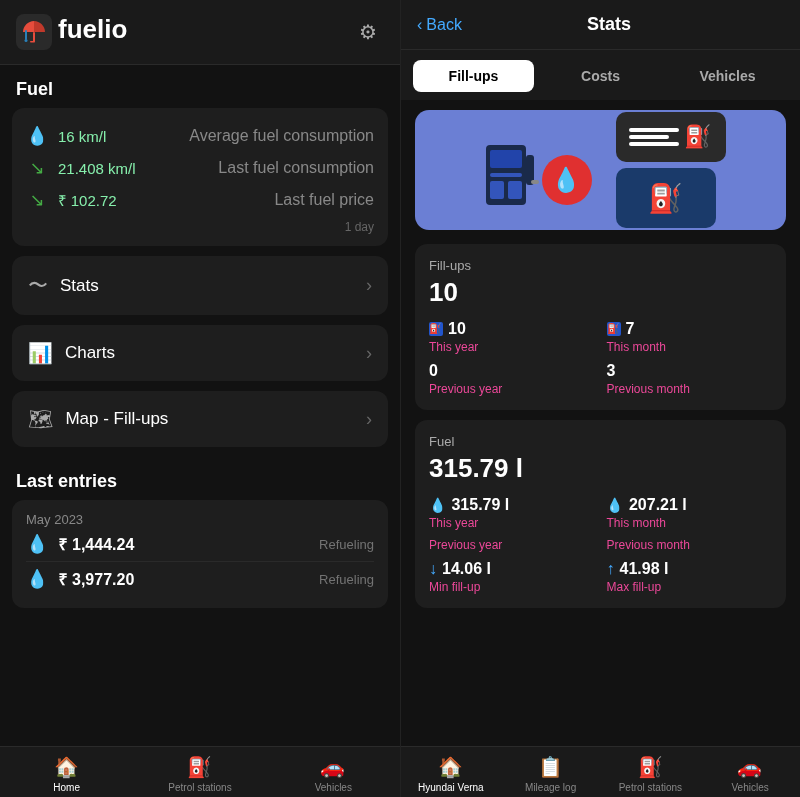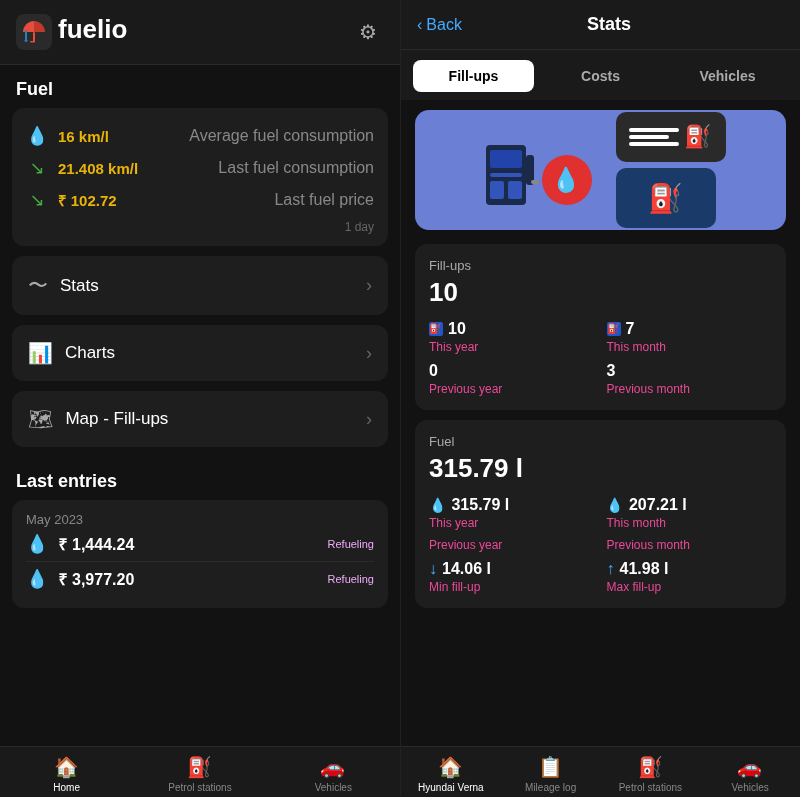--- a/index.html
+++ b/index.html
@@ -98,23 +98,23 @@
       gap: 10px;
     }
 
     .fuel-icon {
       font-size: 18px;
       width: 22px;
       text-align: center;
     }
 
     .fuel-value {
-      color: #eab308;
+      color: #86efac;
       font-size: 15px;
-      font-weight: 700;
+      font-weight: 400;
     }
 
     .fuel-label {
       color: #888;
       font-size: 16px;
     }
 
     .fuel-date {
       color: #666;
       font-size: 12px;
@@ -190,22 +190,22 @@
       color: #4af;
     }
 
     .entry-amount {
       color: #fff;
       font-size: 16px;
       font-weight: 600;
     }
 
     .entry-type {
-      color: #f0abfc;
-      font-size: 11px;
+      color: #737373;
+      font-size: 13px;
     }
 
     .left-bottom-nav {
       background: #1a1a1a;
       display: flex;
       padding: 8px 0 4px;
       border-top: 1px solid #2a2a2a;
     }
 
     .nav-item {

